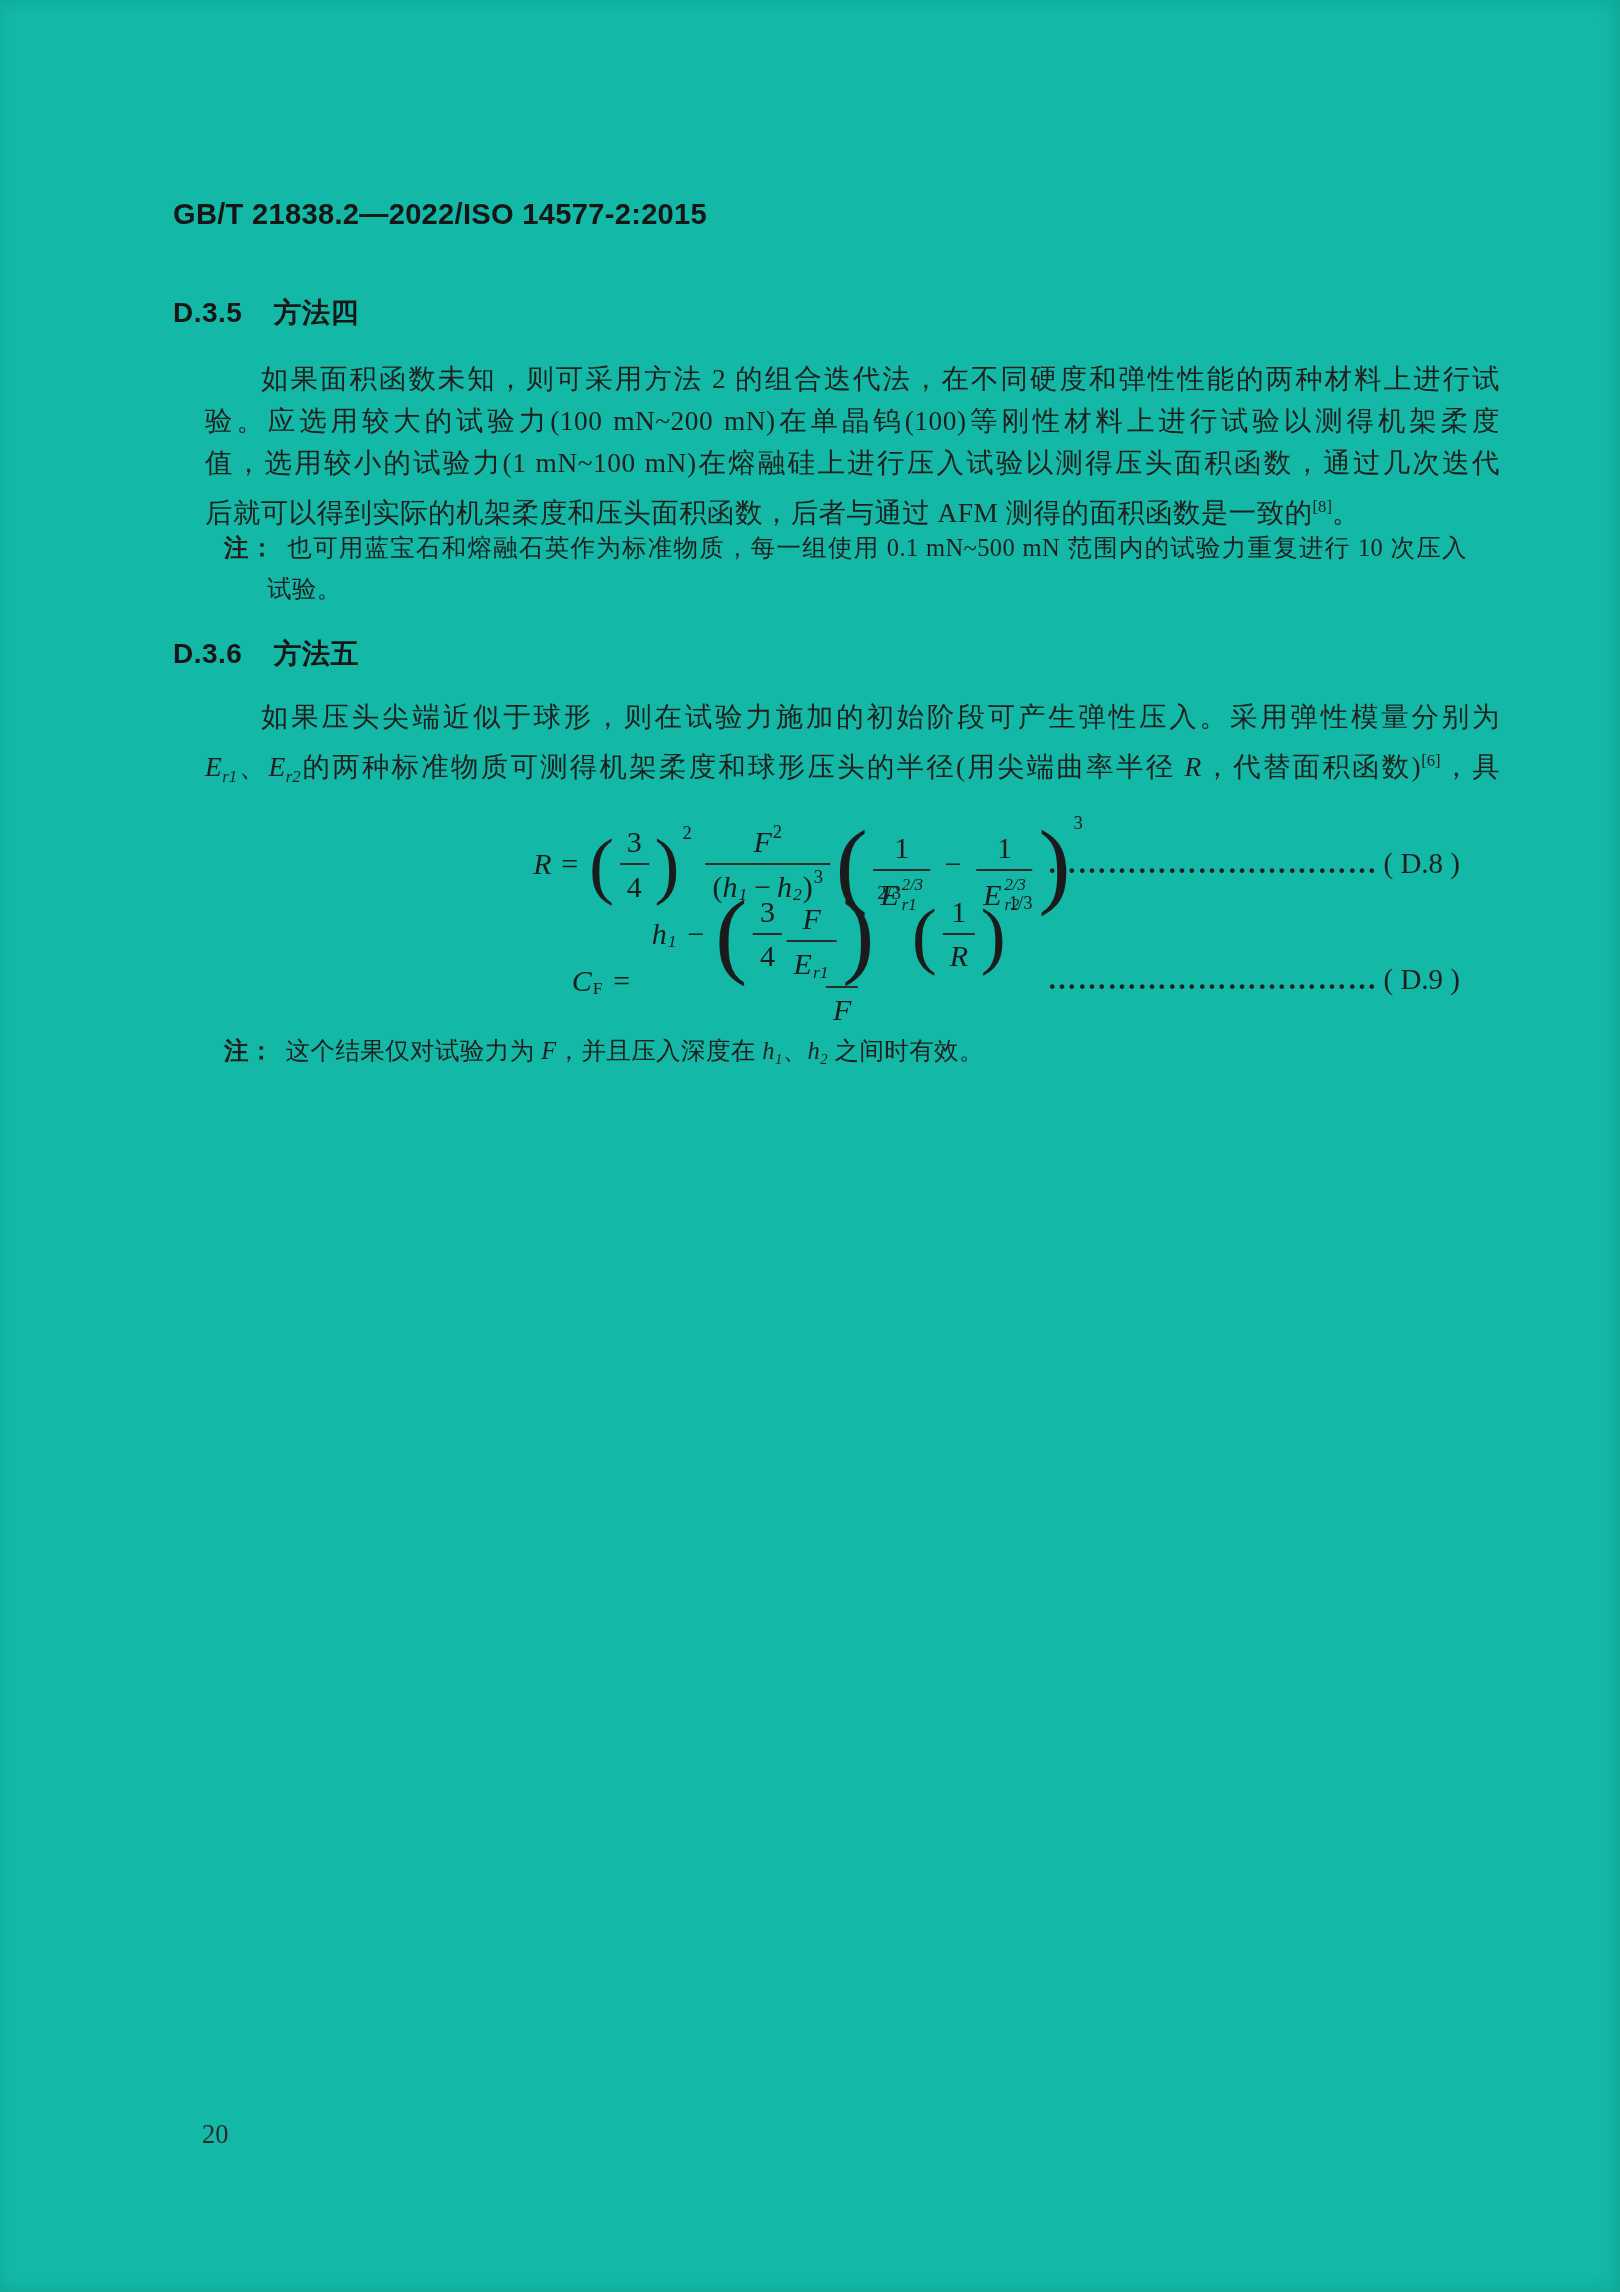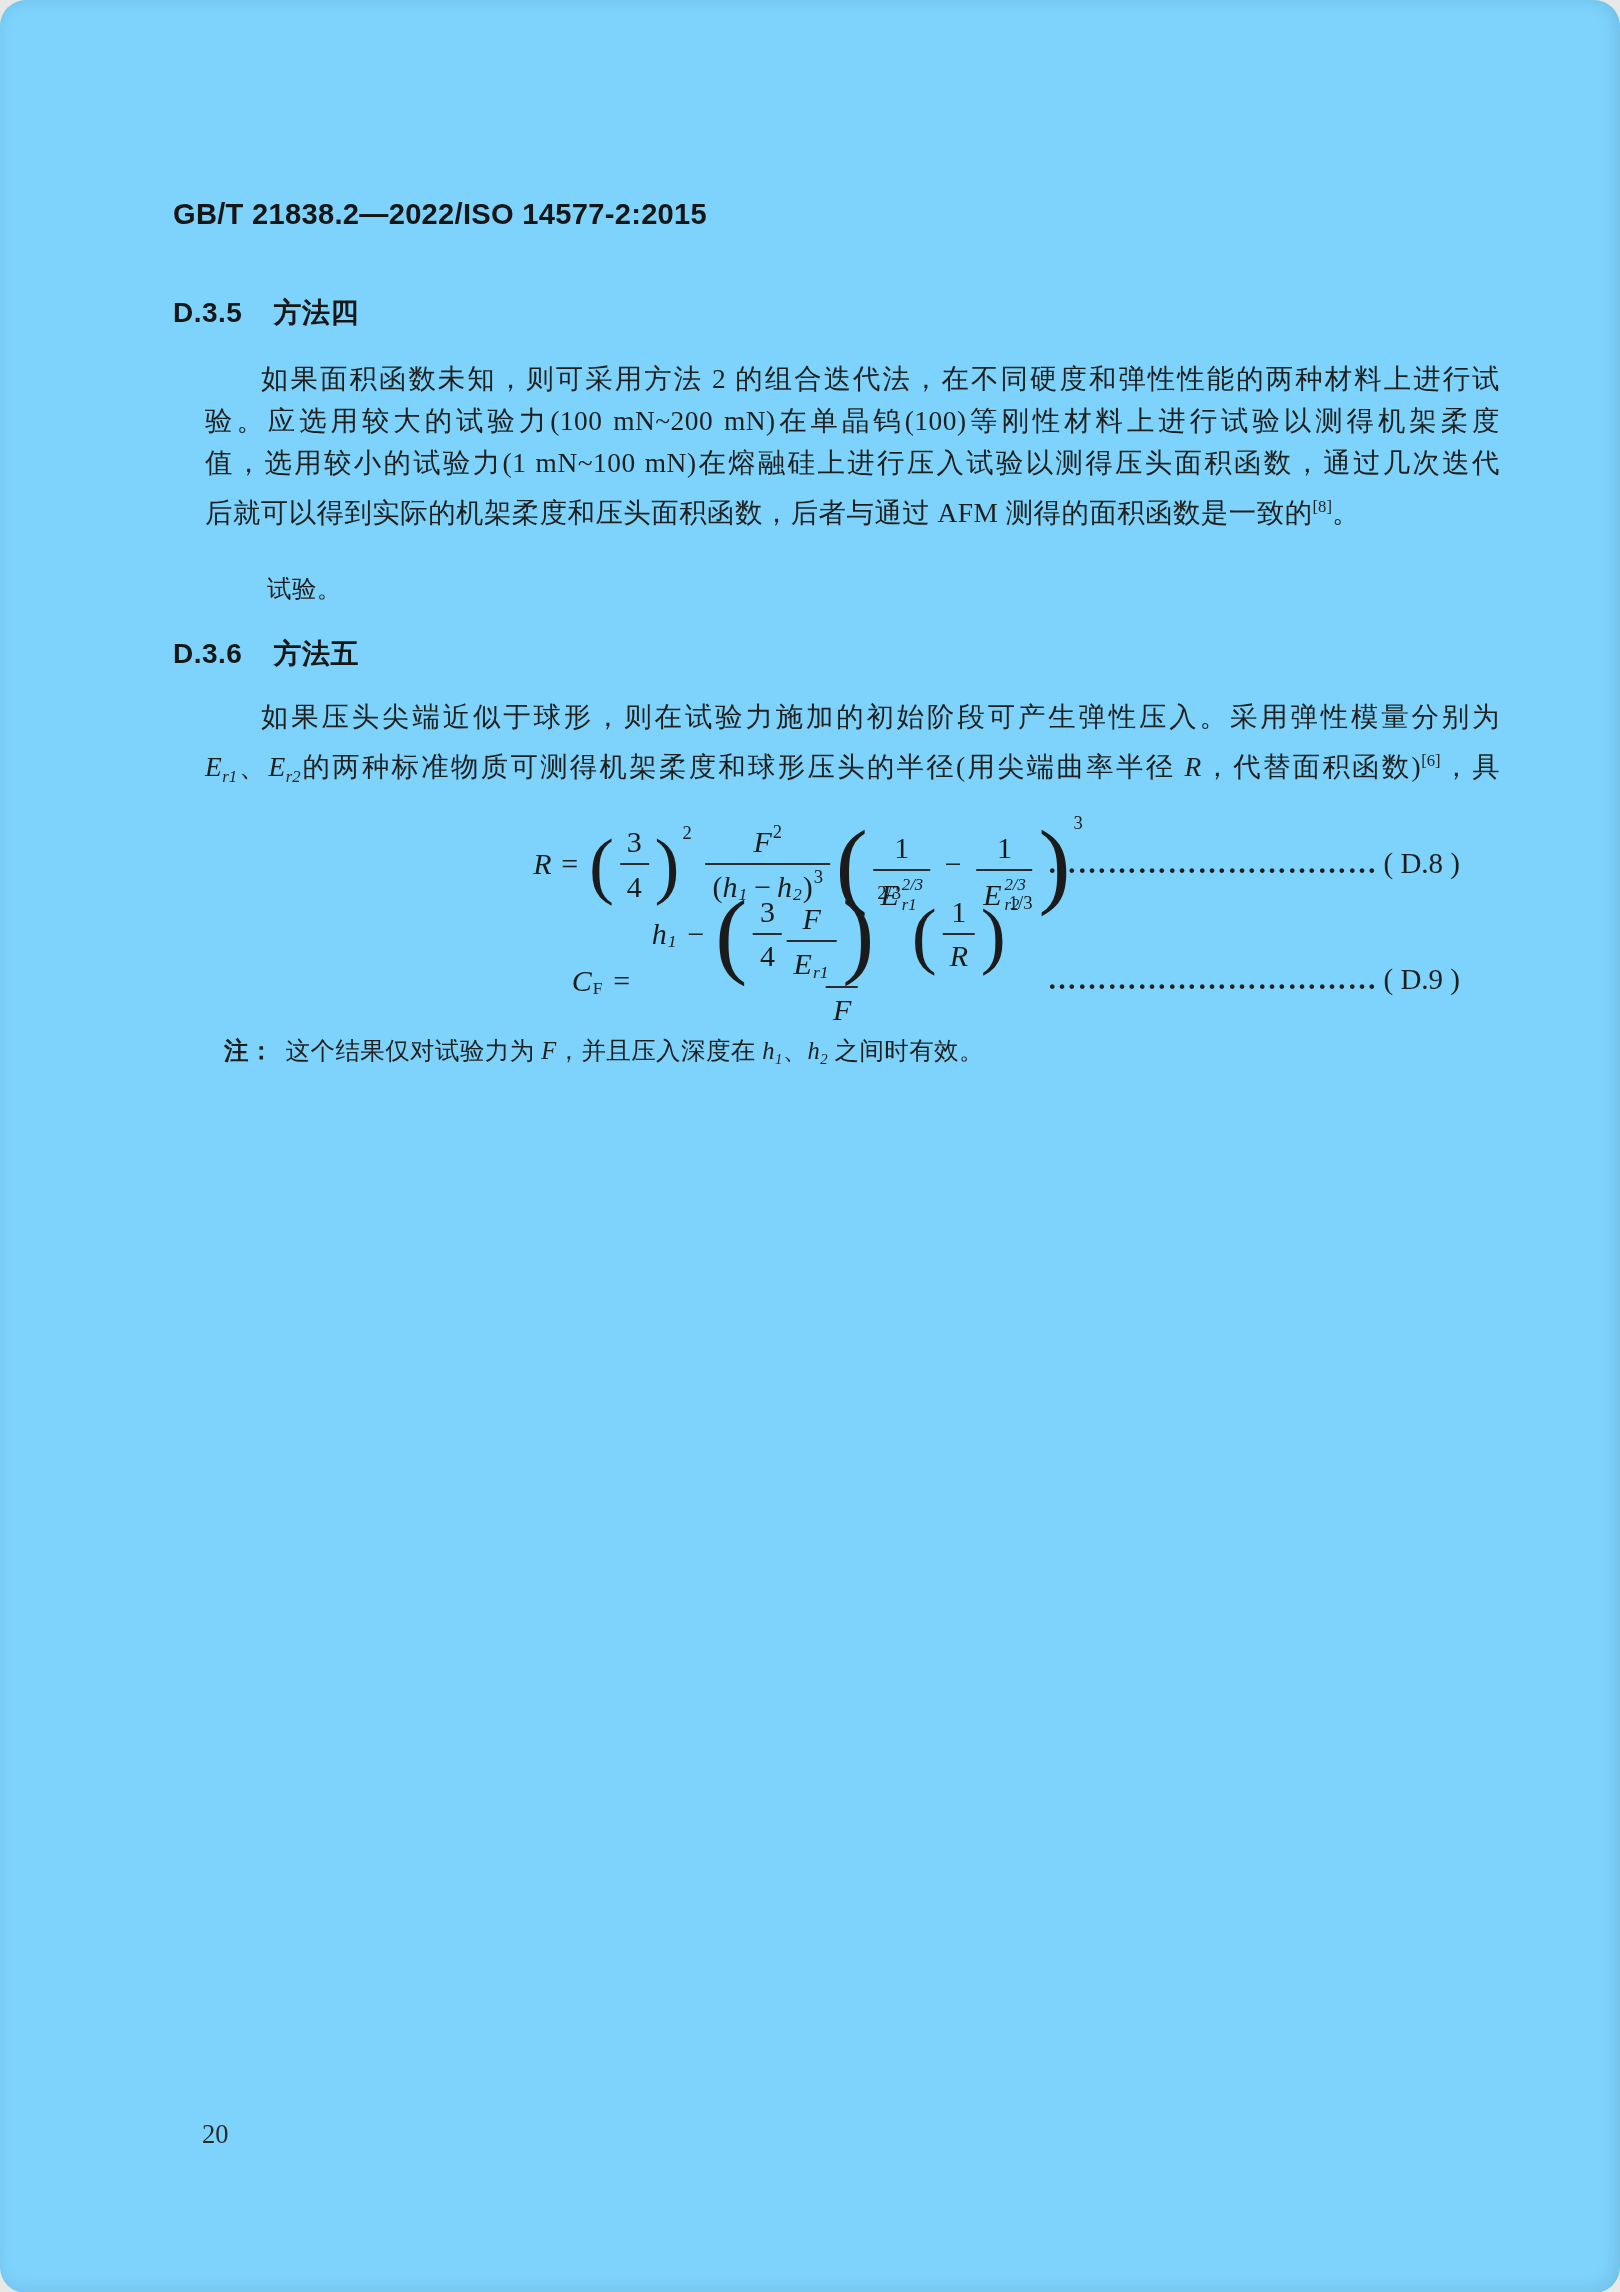--- a/index.html
+++ b/index.html
@@ -1,25 +1,24 @@
 <!DOCTYPE html>
 <html><head>
 <meta charset="utf-8">
 <style>
   html,body{margin:0;padding:0;background:#e8e8e6;}
   .page{
     position:relative;
     width:1620px;height:2293px;
     margin:0 auto;
-    background:#7dd3fc;
+    background:#14b8a6;
     box-shadow:inset -7.8px 0 17.6px rgba(0,0,0,.05), inset 0 -7.8px 17.6px rgba(0,0,0,.04), inset 0 7.8px 13.7px rgba(0,0,0,.02);
     overflow:hidden;
     font-family:"Liberation Serif","DejaVu Serif",serif;
     color:#1f1f1e;
-    border-radius:26px;
   }
   
   .doccode{
     position:absolute;left:173px;top:197px;
     font-family:"Liberation Sans","DejaVu Sans",sans-serif;
     font-weight:700;font-size:30px;letter-spacing:0.3px;color:#161616;
     transform:scaleX(.97);transform-origin:left;
   }
   
   .hsec{
@@ -86,20 +85,23 @@
     <span class="hnum">D.3.5</span><span>方法四</span>
   </div>
 
   <div class="line just indent" style="top:363px">如果面积函数未知，则可采用方法 2 的组合迭代法，在不同硬度和弹性性能的两种材料上进行试</div>
   <div class="line just" style="top:405px">验。应选用较大的试验力(100 mN~200 mN)在单晶钨(100)等刚性材料上进行试验以测得机架柔度</div>
   <div class="line just" style="top:447px">值，选用较小的试验力(1 mN~100 mN)在熔融硅上进行压入试验以测得压头面积函数，通过几次迭代</div>
   <div class="line" style="top:490px">
     <span>后就可以得到实际的机架柔度和压头面积函数，后者与通过 AFM 测得的面积函数是一致的</span><sup class="ref">[8]</sup><span>。</span>
   </div>
 
+  <div class="note-line just" style="top:533px;left:224px;width:1243px">
+    <span class="note-label">注：</span><span>也可用蓝宝石和熔融石英作为标准物质，每一组使用 0.1 mN~500 mN 范围内的试验力重复进行 10 次压入</span>
+  </div>
   <div class="note-line" style="top:574px;left:267px">试验。</div>
 
   <div class="hsec" style="top:635px">
     <span class="hnum">D.3.6</span><span>方法五</span>
   </div>
 
   <div class="line just indent" style="top:701px">如果压头尖端近似于球形，则在试验力施加的初始阶段可产生弹性压入。采用弹性模量分别为</div>
   <div class="line just" style="top:744px">
     <span class="var">E</span><span class="sb-inline var">r1</span><span>、</span><span class="var">E</span><span class="sb-inline var">r2</span><span>的两种标准物质可测得机架柔度和球形压头的半径(用尖端曲率半径 </span><span class="var">R</span><span>，代替面积函数)</span><sup class="ref">[6]</sup><span>，具</span>
   </div>

